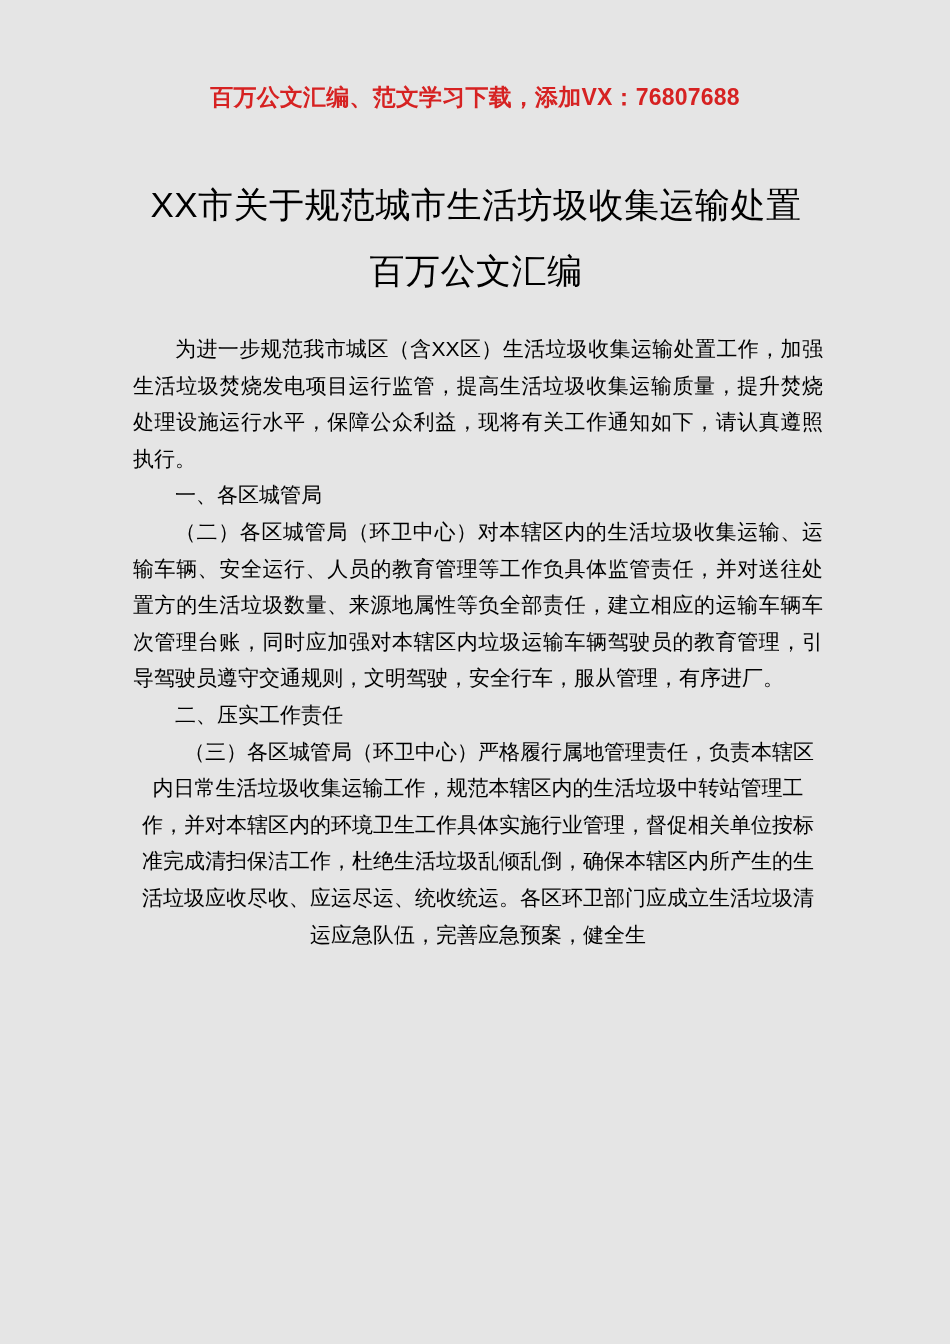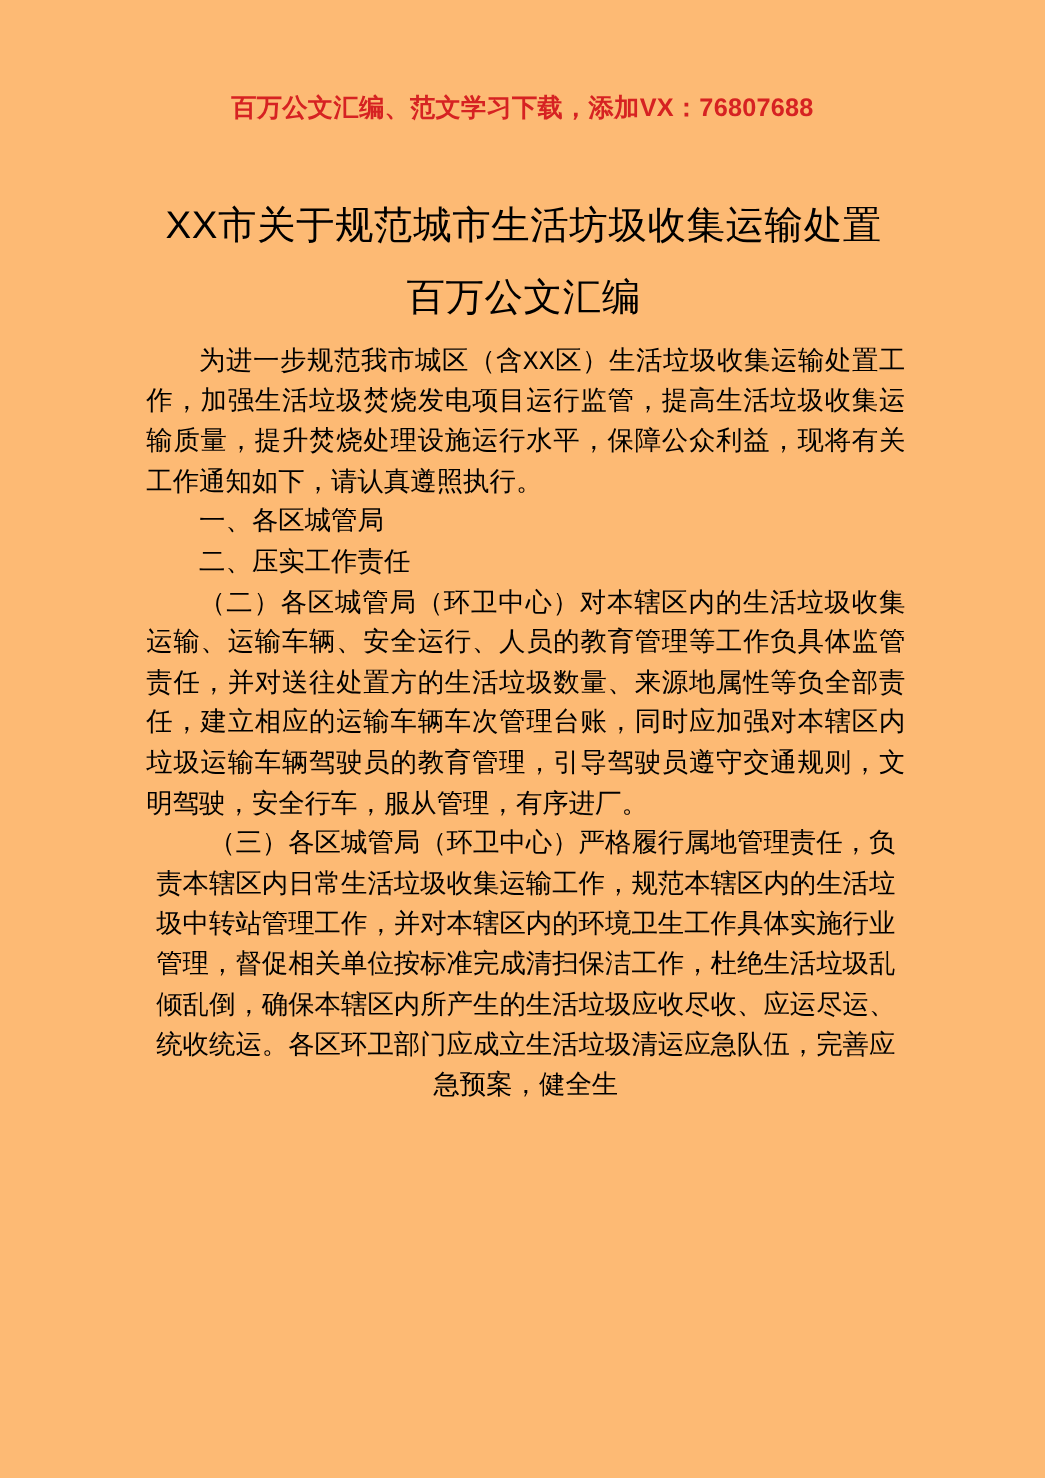--- a/index.html
+++ b/index.html
@@ -11,21 +11,21 @@
 
   body {
     font-family: "Liberation Sans", "DejaVu Sans", sans-serif;
     -webkit-font-smoothing: antialiased;
   }
 
   .page {
     position: relative;
     width: 950px;
     height: 1344px;
-    background: #fdba74;
+    background: #e5e5e5;
     overflow: hidden;
     box-sizing: border-box;
   }
 
   
   .promo-banner {
     position: absolute;
     top: 82px;
     left: 0;
     width: 950px;
@@ -50,25 +50,25 @@
     font-size: 35px;
     line-height: 66px;
     font-weight: 400;
     color: #000000;
     letter-spacing: 0.5px;
   }
 
   
   .doc-body {
     position: absolute;
-    top: 312px;
+    top: 331px;
     left: 133px;
     width: 690px;
-    font-family: Liberation Mono, monospace;
-    font-size: 24px;
+    font-family: Liberation Sans, sans-serif;
+    font-size: 21px;
     line-height: 36.6px;
     color: #000000;
     text-align: justify;
     text-justify: inter-character;
     letter-spacing: 0px;
   }
 
   .doc-body p {
     margin: 0;
     text-indent: 2em;
@@ -88,18 +88,18 @@
   <div class="promo-banner">百万公文汇编、范文学习下载，添加VX：76807688</div>
 
   <div class="doc-title">
     <div>XX市关于规范城市生活坊圾收集运输处置</div>
     <div>百万公文汇编</div>
   </div>
 
   <div class="doc-body">
     <p>为进一步规范我市城区（含XX区）生活垃圾收集运输处置工作，加强生活垃圾焚烧发电项目运行监管，提高生活垃圾收集运输质量，提升焚烧处理设施运行水平，保障公众利益，现将有关工作通知如下，请认真遵照执行。</p>
     <p>一、各区城管局</p>
+    <p>（二）各区城管局（环卫中心）对本辖区内的生活垃圾收集运输、运输车辆、安全运行、人员的教育管理等工作负具体监管责任，并对送往处置方的生活垃圾数量、来源地属性等负全部责任，建立相应的运输车辆车次管理台账，同时应加强对本辖区内垃圾运输车辆驾驶员的教育管理，引导驾驶员遵守交通规则，文明驾驶，安全行车，服从管理，有序进厂。</p>
     <p>二、压实工作责任</p>
-    <p>（二）各区城管局（环卫中心）对本辖区内的生活垃圾收集运输、运输车辆、安全运行、人员的教育管理等工作负具体监管责任，并对送往处置方的生活垃圾数量、来源地属性等负全部责任，建立相应的运输车辆车次管理台账，同时应加强对本辖区内垃圾运输车辆驾驶员的教育管理，引导驾驶员遵守交通规则，文明驾驶，安全行车，服从管理，有序进厂。</p>
     <p>（三）各区城管局（环卫中心）严格履行属地管理责任，负责本辖区内日常生活垃圾收集运输工作，规范本辖区内的生活垃圾中转站管理工作，并对本辖区内的环境卫生工作具体实施行业管理，督促相关单位按标准完成清扫保洁工作，杜绝生活垃圾乱倾乱倒，确保本辖区内所产生的生活垃圾应收尽收、应运尽运、统收统运。各区环卫部门应成立生活垃圾清运应急队伍，完善应急预案，健全生</p>
   </div>
 
 </div>
 
 </body></html>

